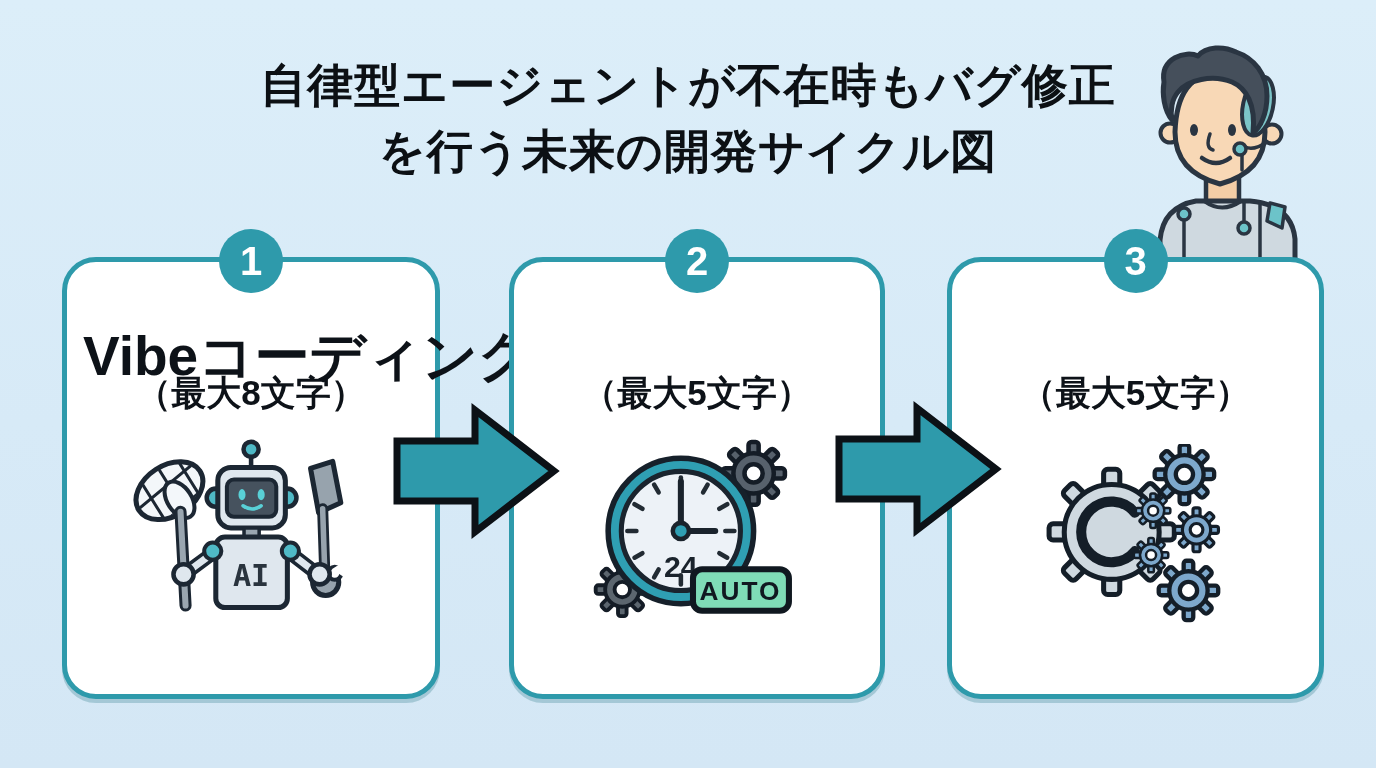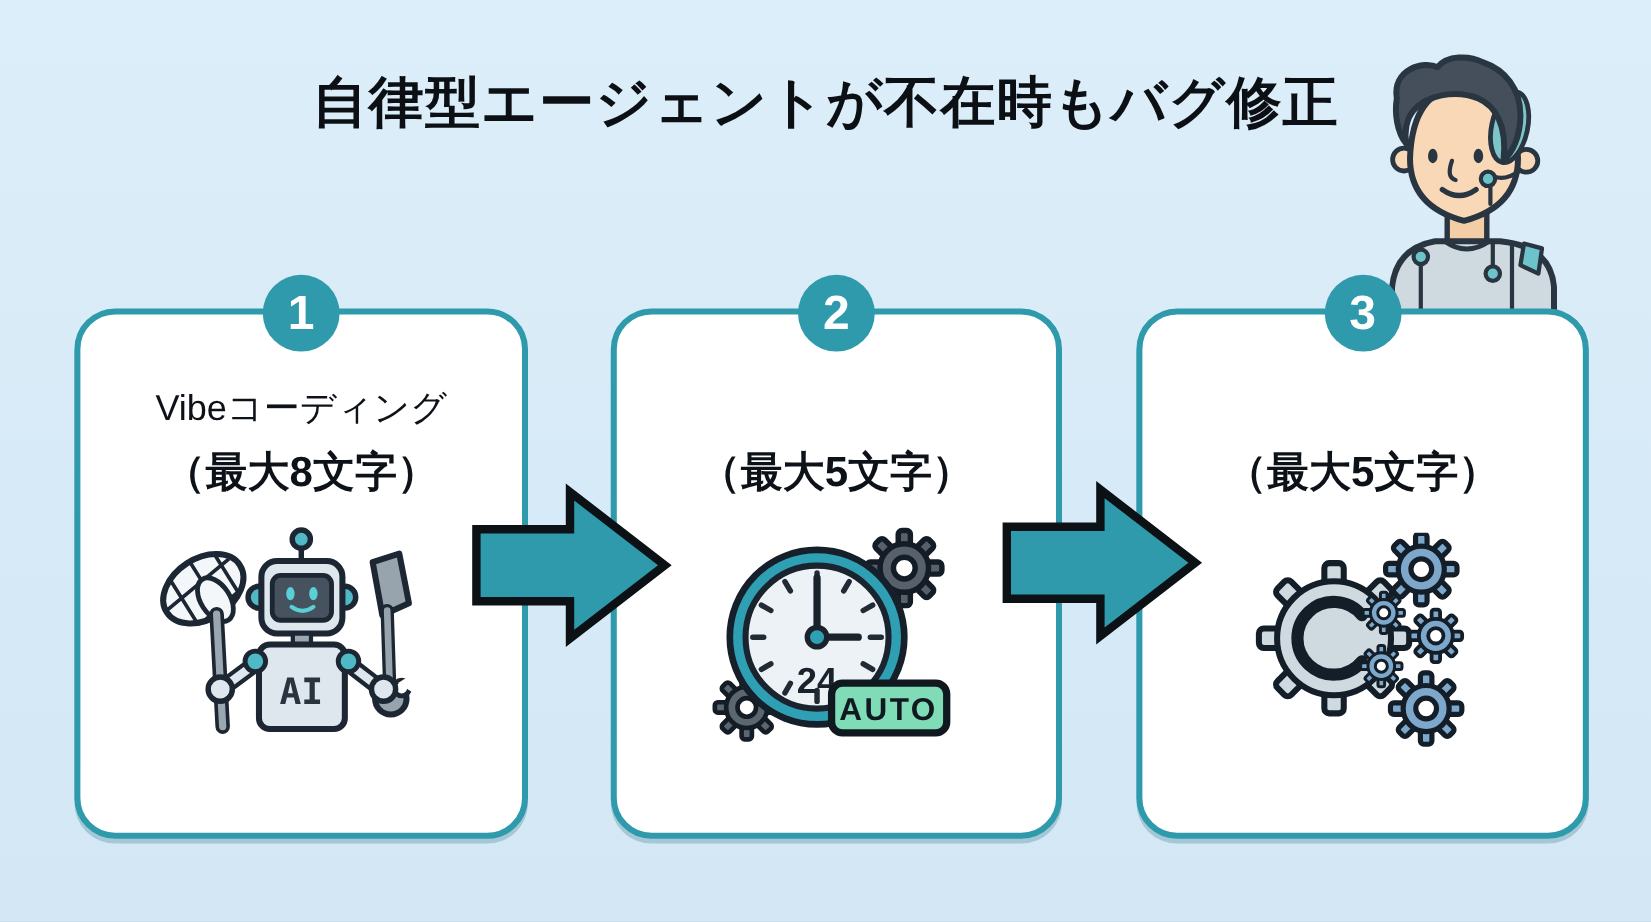--- a/index.html
+++ b/index.html
@@ -19,21 +19,21 @@
     box-shadow:0 4px 0 rgba(40,120,134,0.28);
   }
   .card-1{left:62px;}
   .card-2{left:509px;width:366px;}
   .card-3{left:947px;width:367px;}
   .badge{
     position:absolute;top:-33px;left:50%;transform:translateX(-50%);
     width:64px;height:64px;border-radius:50%;background:#2e9aab;color:#ffffff;
     font-size:40px;font-weight:800;display:flex;align-items:center;justify-content:center;
   }
-  .card-title{position:absolute;top:58px;left:0;width:100%;text-align:center;font-size:30px;font-weight:400;white-space:nowrap;}
+  .card-title{position:absolute;top:58px;left:16px;width:100%;text-align:center;font-size:55px;font-weight:700;white-space:nowrap;}
   .card-sub{position:absolute;top:108px;left:0;width:100%;text-align:center;font-size:35px;font-weight:700;}
   .icon{position:absolute;}
   .icon-robot{left:48px;top:163px;width:252px;height:224px;}
   .icon-clock{left:78px;top:176px;width:204px;height:194px;}
   .icon-gears{left:88px;top:182px;width:204px;height:199px;}
   .arrow{position:absolute;width:170px;height:140px;z-index:4;}
   .arrow-1{left:391px;top:402px;}
   .arrow-2{left:833px;top:400px;}
 </style>
 </head>
@@ -49,20 +49,21 @@
         <rect x="-5" y="-31" width="10" height="62" rx="3" transform="rotate(90)"></rect>
         <rect x="-5" y="-31" width="10" height="62" rx="3" transform="rotate(135)"></rect>
         <circle r="20"></circle>
         <circle r="9" fill="#ffffff"></circle>
       </g>
     </defs>
   </svg>
 
   <div class="title">
     <div>自律型エージェントが不在時もバグ修正</div>
+    <div>を行う未来の開発サイクル図</div>
   </div>
 
   <svg class="avatar" viewBox="0 0 164 220">
     <g stroke="#2a3542" stroke-linejoin="round" stroke-linecap="round">
 
       <circle cx="24" cy="89" r="9.5" fill="#f8d8b6" stroke-width="4"></circle>
       <circle cx="126" cy="90" r="9.5" fill="#f8d8b6" stroke-width="4"></circle>
 
       <rect x="60" y="126" width="33" height="42" rx="5" fill="#f3cda6" stroke-width="4.5"></rect>
 

